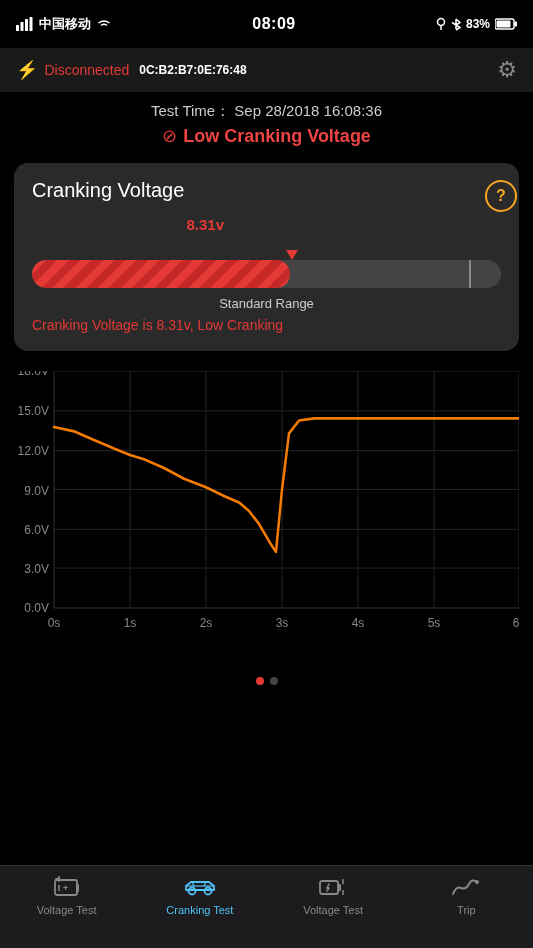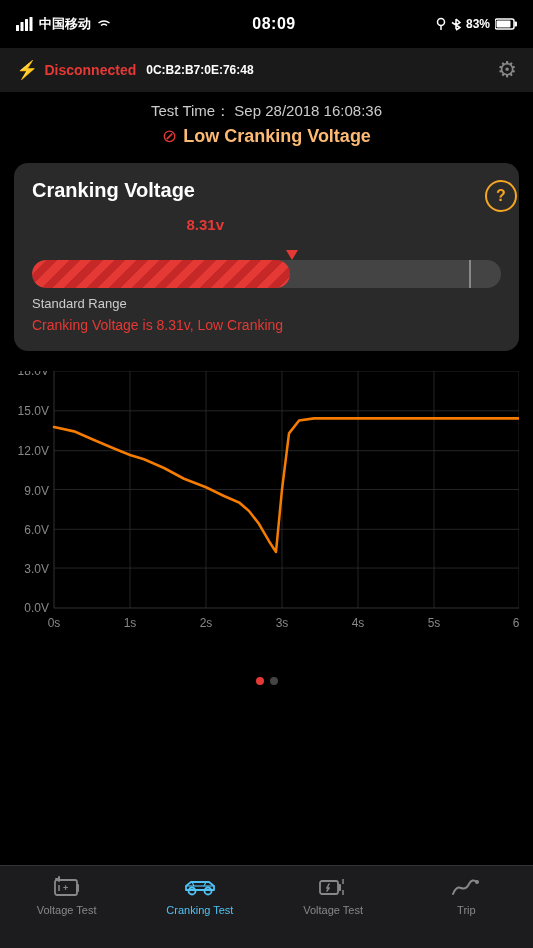--- a/index.html
+++ b/index.html
@@ -32,21 +32,21 @@
     
     .header {
       background: #1a1a1a;
       height: 44px;
       display: flex;
       align-items: center;
       justify-content: space-between;
       padding: 0 16px;
     }
     .connection-info { display: flex; align-items: center; gap: 6px; }
-    .disconnected-text { color: #e53935; font-size: 14px; font-weight: 700; }
+    .disconnected-text { color: #e53935; font-size: 14px; font-weight: 400; }
     .device-id { color: #fff; font-size: 12px; font-weight: 700; margin-left: 4px; }
     .settings-icon { color: #888; font-size: 22px; }
 
     
     .test-info {
       background: #000;
       padding: 10px 16px 6px;
       text-align: center;
     }
     .test-time {
@@ -55,21 +55,21 @@
       margin-bottom: 4px;
     }
     .test-time span { font-weight: 400; }
     .alert-row {
       display: flex;
       align-items: center;
       justify-content: center;
       gap: 6px;
     }
     .alert-icon { color: #e53935; font-size: 18px; }
-    .alert-text { color: #fdba74; font-size: 18px; font-weight: 700; }
+    .alert-text { color: #ef4444; font-size: 18px; font-weight: 700; }
     .help-btn {
       position: absolute;
       right: 16px;
       top: 88px;
       width: 32px;
       height: 32px;
       border: 2px solid #f5a623;
       border-radius: 50%;
       display: flex;
       align-items: center;
@@ -82,21 +82,21 @@
     
     .card {
       background: #2a2a2a;
       border-radius: 14px;
       margin: 10px 14px;
       padding: 16px 18px 18px;
     }
     .card-title {
       color: #fff;
       font-size: 20px;
-      font-weight: 700;
+      font-weight: 400;
       margin-bottom: 14px;
     }
     .progress-container {
       width: 100%;
       height: 28px;
       background: #444;
       border-radius: 14px;
       overflow: hidden;
       position: relative;
       margin-bottom: 8px;
@@ -108,21 +108,21 @@
         -45deg,
         #e53935 0px,
         #e53935 8px,
         #c62828 8px,
         #c62828 16px
       );
       border-radius: 14px;
       position: relative;
     }
     .standard-range-label {
-      text-align: left;
+      text-align: center;
       color: #ccc;
       font-size: 13px;
       margin-bottom: 4px;
     }
     .voltage-message {
       color: #e53935;
       font-size: 14px;
       margin-top: 6px;
     }
 

